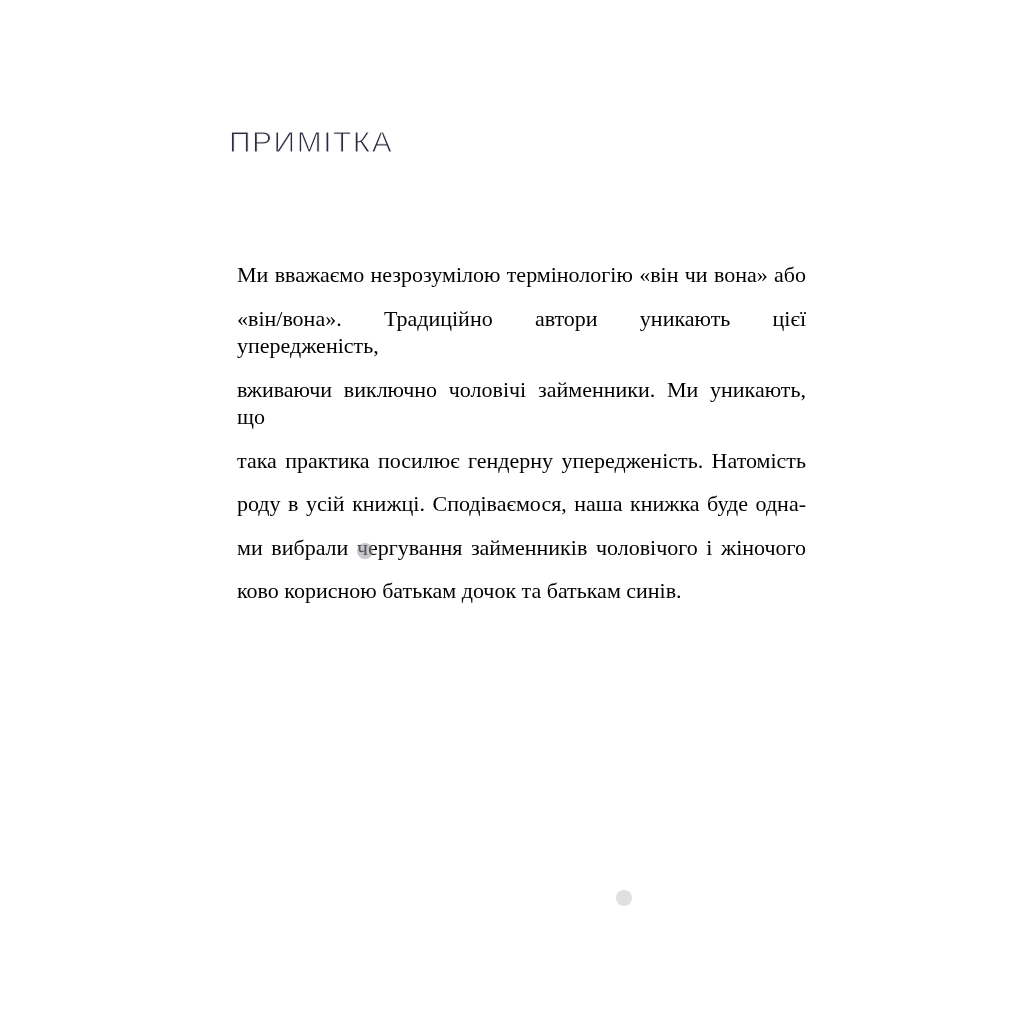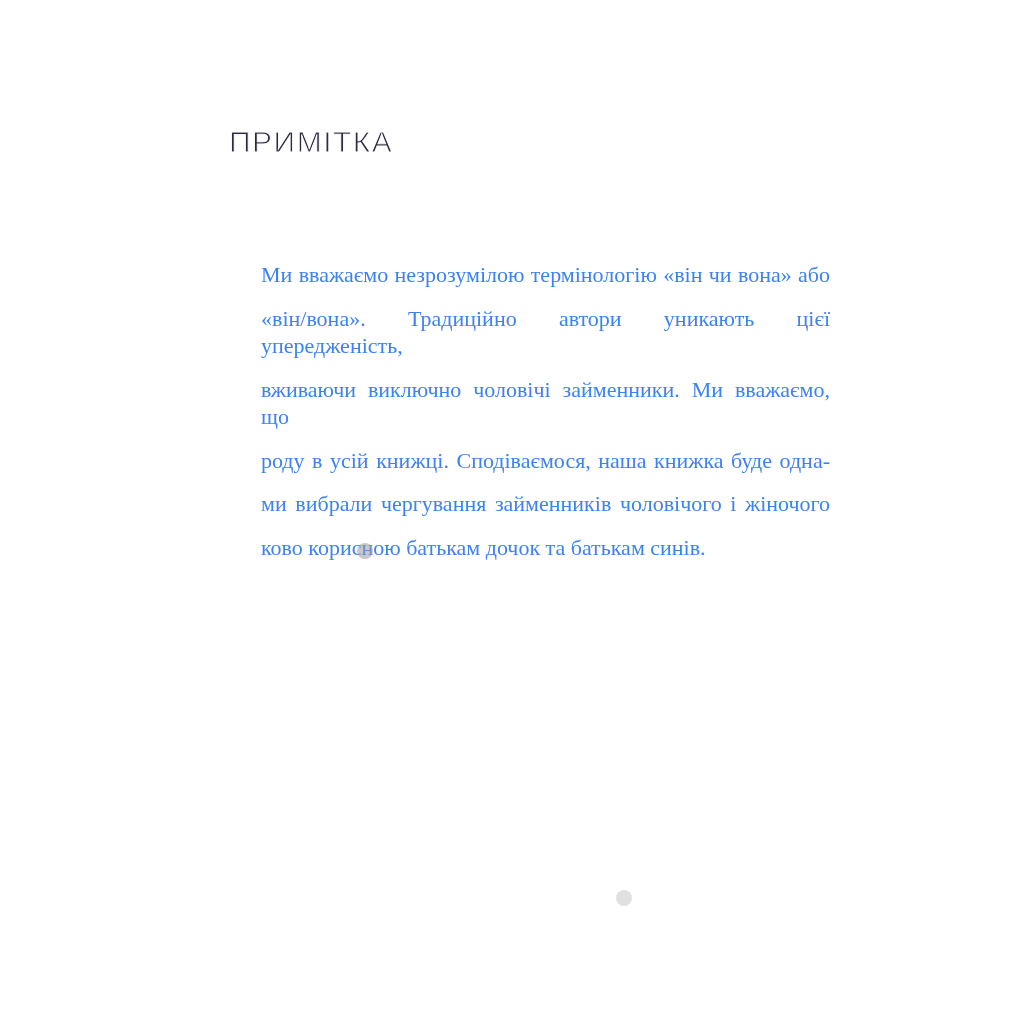--- a/index.html
+++ b/index.html
@@ -35,22 +35,21 @@
 
   
   .paragraph {
     position: absolute;
     left: 205px;
     top: 229px;
     width: 601px;
     font-family: "Liberation Serif", "DejaVu Serif", serif;
     font-size: 22px;
     line-height: 27.5px;
-    color: #3b82f6;
-    margin-left: 24px;
+    color: #000000;
   }
 
   .line {
     text-align: justify;
     text-align-last: justify;
     white-space: normal;
   }
 
   .line.last {
     text-align: right;
@@ -82,21 +81,22 @@
 </head>
 <body>
 
 <div class="page">
 
   <h1 class="heading">ПРИМІТКА</h1>
 
   <div class="paragraph">
     <div class="line">Ми вважаємо незрозумілою термінологію «він чи вона» або</div>
     <div class="line">«він/вона». Традиційно автори уникають цієї упередженість,</div>
-    <div class="line">вживаючи виключно чоловічі займенники. Ми вважаємо, що</div>
+    <div class="line">вживаючи виключно чоловічі займенники. Ми уникають, що</div>
+    <div class="line">така практика посилює гендерну упередженість. Натомість</div>
     <div class="line">роду в усій книжці. Сподіваємося, наша книжка буде одна-</div>
     <div class="line">ми вибрали чергування займенників чоловічого і жіночого</div>
     <div class="line last">ково корисною батькам дочок та батькам синів.</div>
   </div>
 
   <span class="speck speck-1"></span>
   <span class="speck speck-2"></span>
 
 </div>
 

